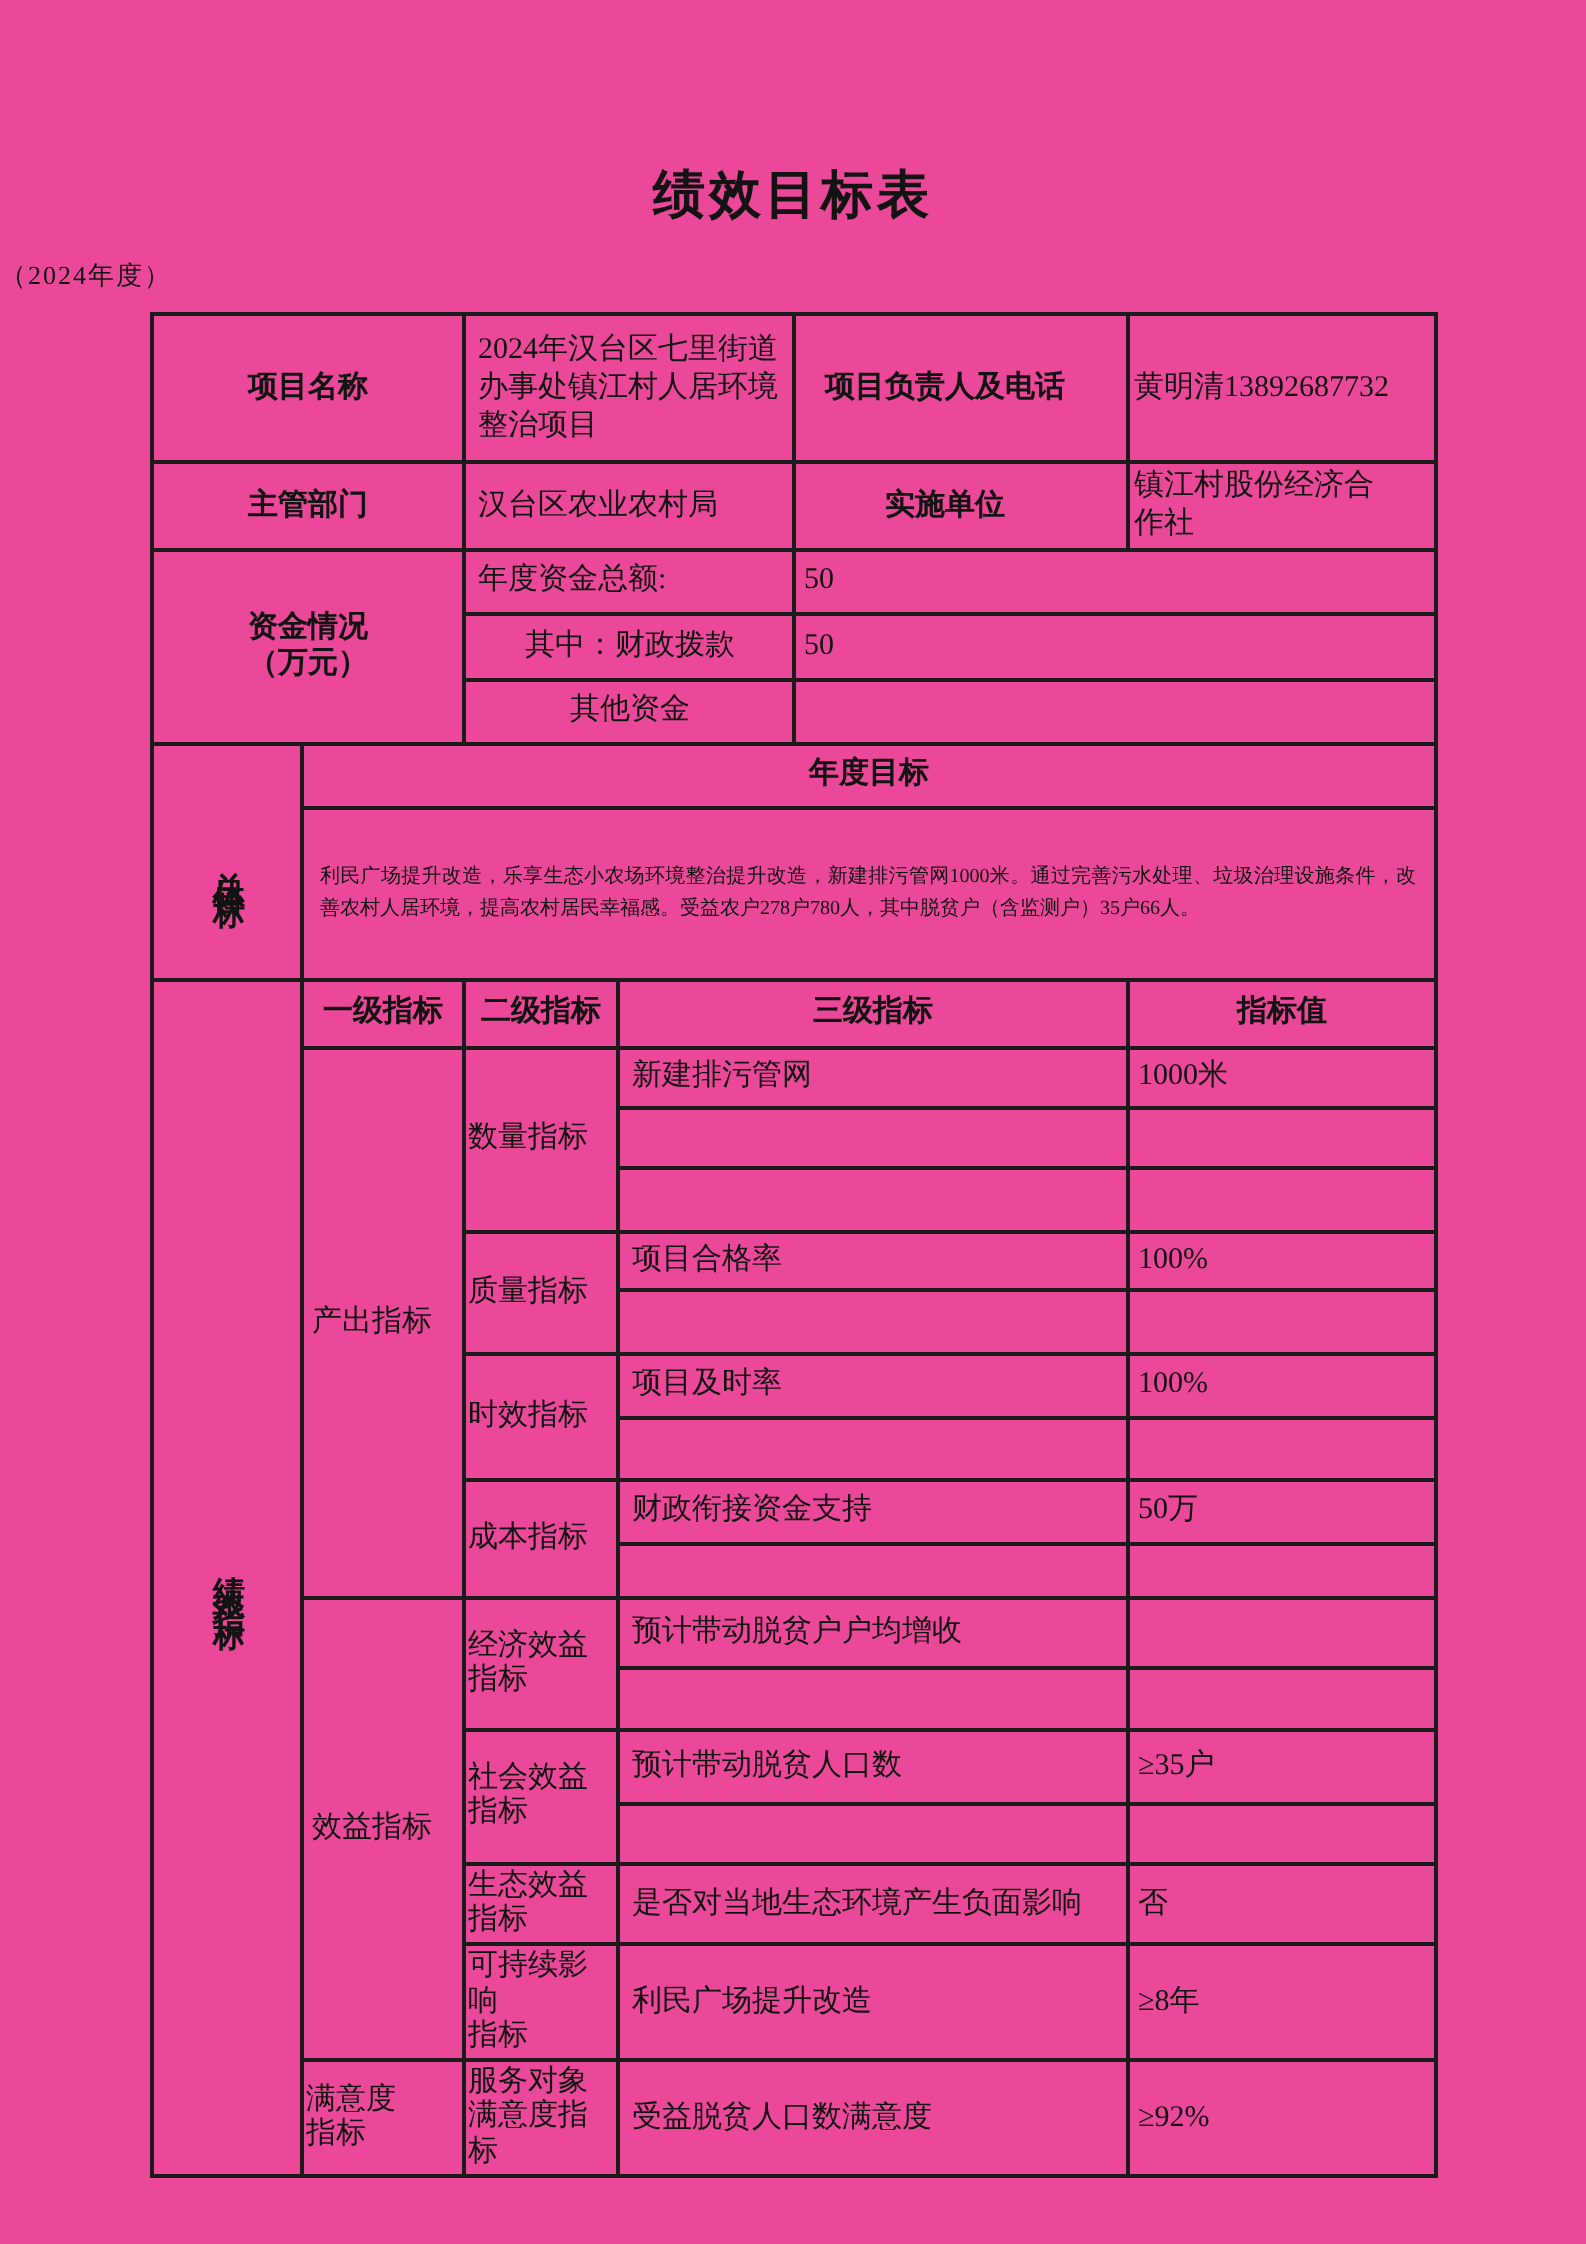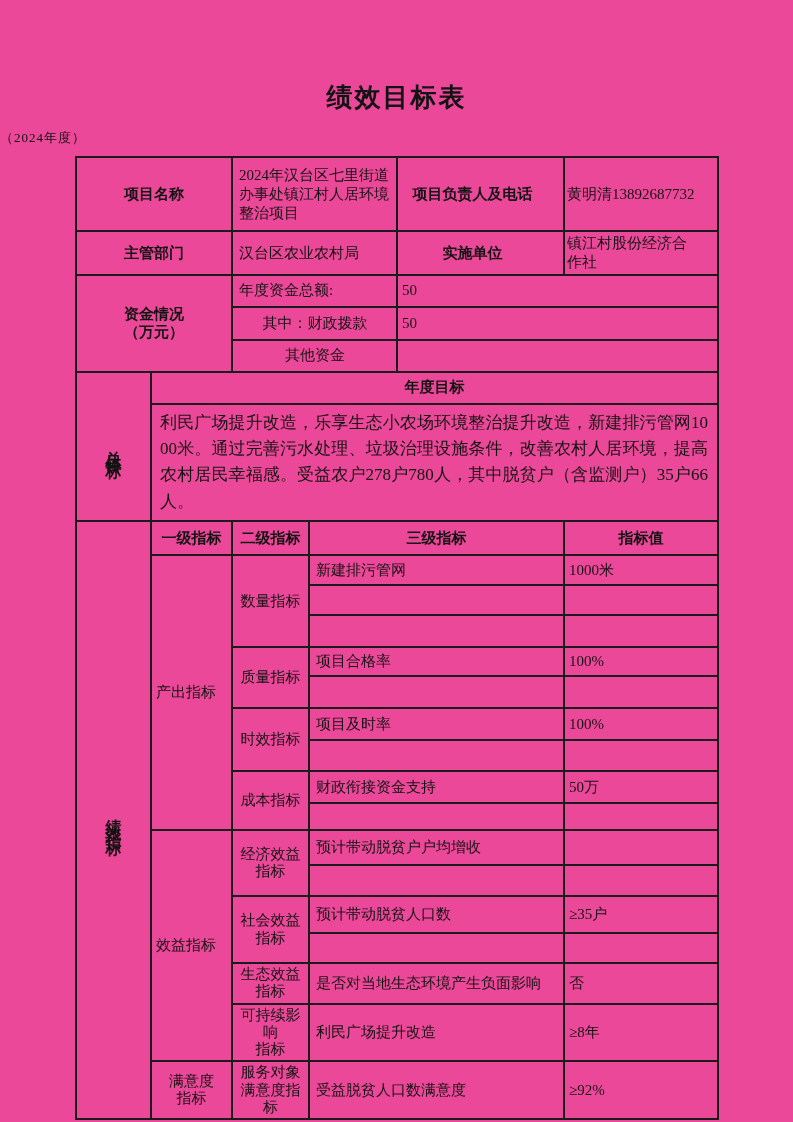--- a/index.html
+++ b/index.html
@@ -25,30 +25,30 @@
     padding:2px 4px;vertical-align:middle;
     white-space:pre-line;word-break:break-all;overflow:hidden;
     box-sizing:border-box;
   }
   .lbl{font-weight:bold;text-align:center;}
   .c{text-align:left;}
   .l{text-align:left;padding-left:6px;}
   .r{text-align:center;padding-right:3px;}
   .tight{padding-left:2px;padding-right:18px;margin-left:29px;}
   .para{
-    text-align:justify;font-size:17px;line-height:1.55;
+    text-align:justify;font-size:10px;line-height:1.55;
     padding:5px 9px 5px 8px;vertical-align:middle;word-break:break-all;
   }
   .vert{
     writing-mode:vertical-rl;text-orientation:upright;
     font-weight:bold;text-align:center;padding:0;
   }
   .vert-goal{letter-spacing:4px;font-size:16px;}
   .vert-perf{letter-spacing:7px;font-size:16px;}
-  .l2{line-height:1.15;padding-left:1px;padding-right:1px;text-align:center;}
+  .l2{line-height:1.15;padding-left:1px;padding-right:1px;text-align:left;}
   .l3{text-align:left;padding-left:6px;vertical-align:middle;margin-top:18px;}
 </style>
 </head>
 <body>
 
 <div class="page">
 
   <div class="doc-title">绩效目标表</div>
   <div class="doc-subtitle">（2024年度）</div>
 

